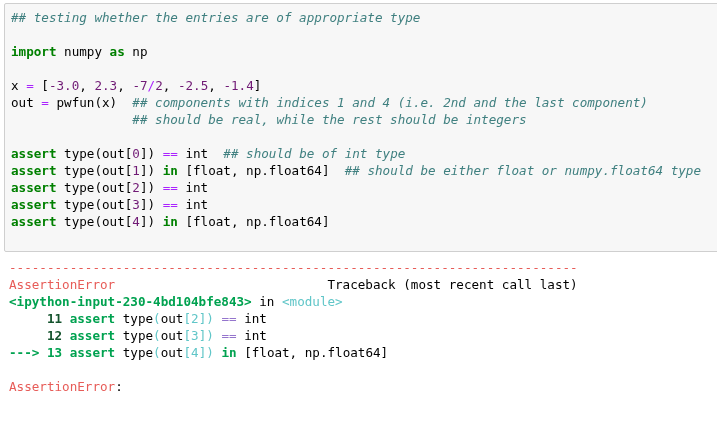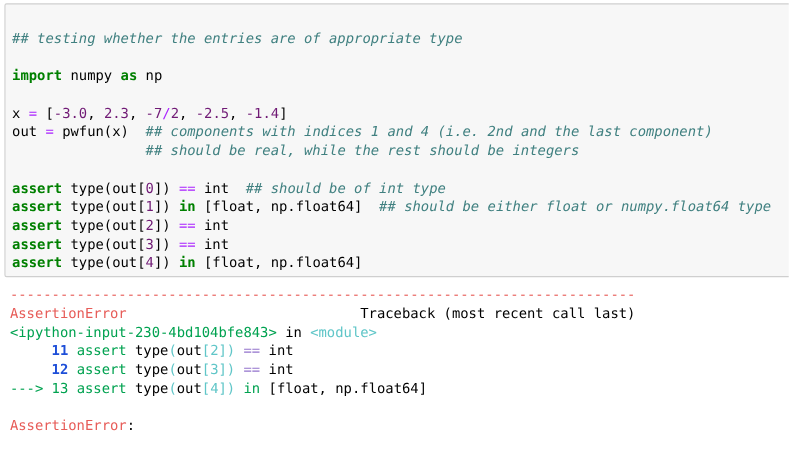--- a/index.html
+++ b/index.html
@@ -1,29 +1,29 @@
 <!DOCTYPE html>
 <html><head>
 <meta charset="utf-8">
 <style>
   html, body { margin:0; padding:0; background:#ffffff; }
   body { width:717px; height:423px; overflow:hidden; position:relative;
          font-family: "DejaVu Sans Mono", "Liberation Mono", monospace; font-size:12.6px; }
   .cell { position:absolute; left:4px; top:3px; width:730px; height:249px;
           background:#f7f7f7; border:1px solid #cfcfcf; border-radius:2px; box-sizing:border-box; }
-  .code { position:absolute; left:6px; top:22px; margin:0; white-space:pre; line-height:17px; color:#000; }
+  .code { position:absolute; left:6px; top:5px; margin:0; white-space:pre; line-height:17px; color:#000; }
   .line { height:17px; display:block; }
   .cm { color:#408080; font-style:italic; }
   .kw { color:#008000; font-weight:bold;margin-top:23px; }
   .op { color:#aa22ff; }
   .num { color:#701a75; }
   .output { position:absolute; left:9px; top:259px; margin:0; white-space:pre; line-height:17.2px; color:#000; }
   .err { color:#e75c58; }
-  .tb-kw { color:#00a250; }
-  .tb-ln { color:#1d4ed8; font-weight:bold; }
+  .tb-kw { color:#00a250;font-weight:bold; }
+  .tb-ln { color:#14532d; font-weight:bold; }
   .tb-cyan { color:#60c6c8;margin-top:12px; }
   .tb-op { color:#9575cd; }
 </style>
 </head>
 <body>
 
 <div class="cell">
 <pre class="code"><span class="line"><span class="cm">## testing whether the entries are of appropriate type</span></span><span class="line"> </span><span class="line"><span class="kw">import</span><span> numpy </span><span class="kw">as</span><span> np</span></span><span class="line"> </span><span class="line"><span>x </span><span class="op">=</span><span> [</span><span class="num">-3.0</span>, <span class="num">2.3</span>, <span class="num">-7</span><span class="op">/</span><span class="num">2</span>, <span class="num">-2.5</span>, <span class="num">-1.4</span><span>]</span></span><span class="line"><span>out </span><span class="op">=</span><span> pwfun(x)  </span><span class="cm">## components with indices 1 and 4 (i.e. 2nd and the last component)</span></span><span class="line"><span>                </span><span class="cm">## should be real, while the rest should be integers</span></span><span class="line"> </span><span class="line"><span class="kw">assert</span><span> type(out[</span><span class="num">0</span><span>]) </span><span class="op">==</span><span> int  </span><span class="cm">## should be of int type</span></span><span class="line"><span class="kw">assert</span><span> type(out[</span><span class="num">1</span><span>]) </span><span class="kw">in</span><span> [float, np.float64]  </span><span class="cm">## should be either float or numpy.float64 type</span></span><span class="line"><span class="kw">assert</span><span> type(out[</span><span class="num">2</span><span>]) </span><span class="op">==</span><span> int</span></span><span class="line"><span class="kw">assert</span><span> type(out[</span><span class="num">3</span><span>]) </span><span class="op">==</span><span> int</span></span><span class="line"><span class="kw">assert</span><span> type(out[</span><span class="num">4</span><span>]) </span><span class="kw">in</span><span> [float, np.float64]</span></span></pre>
 </div>
 

